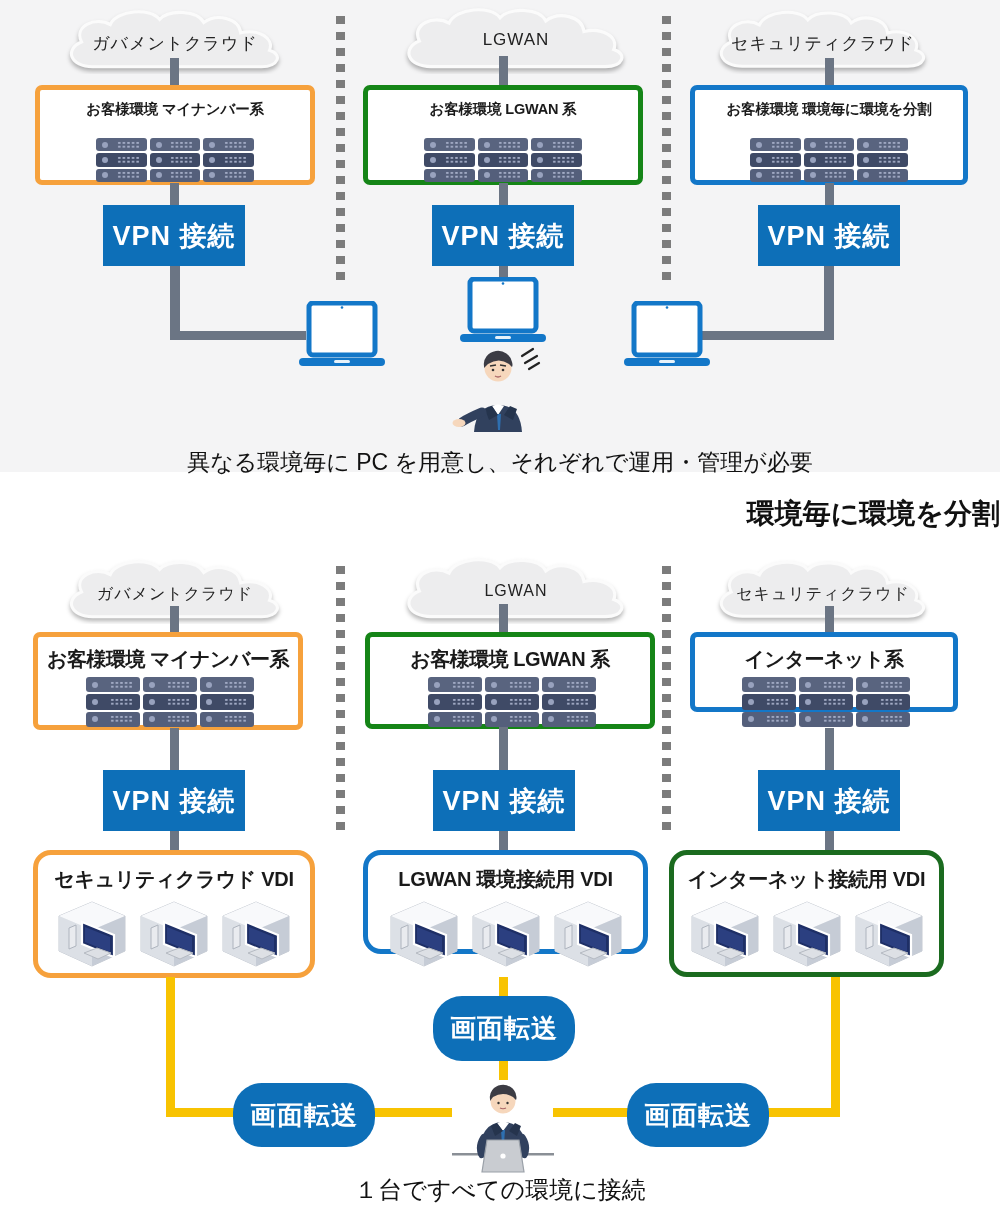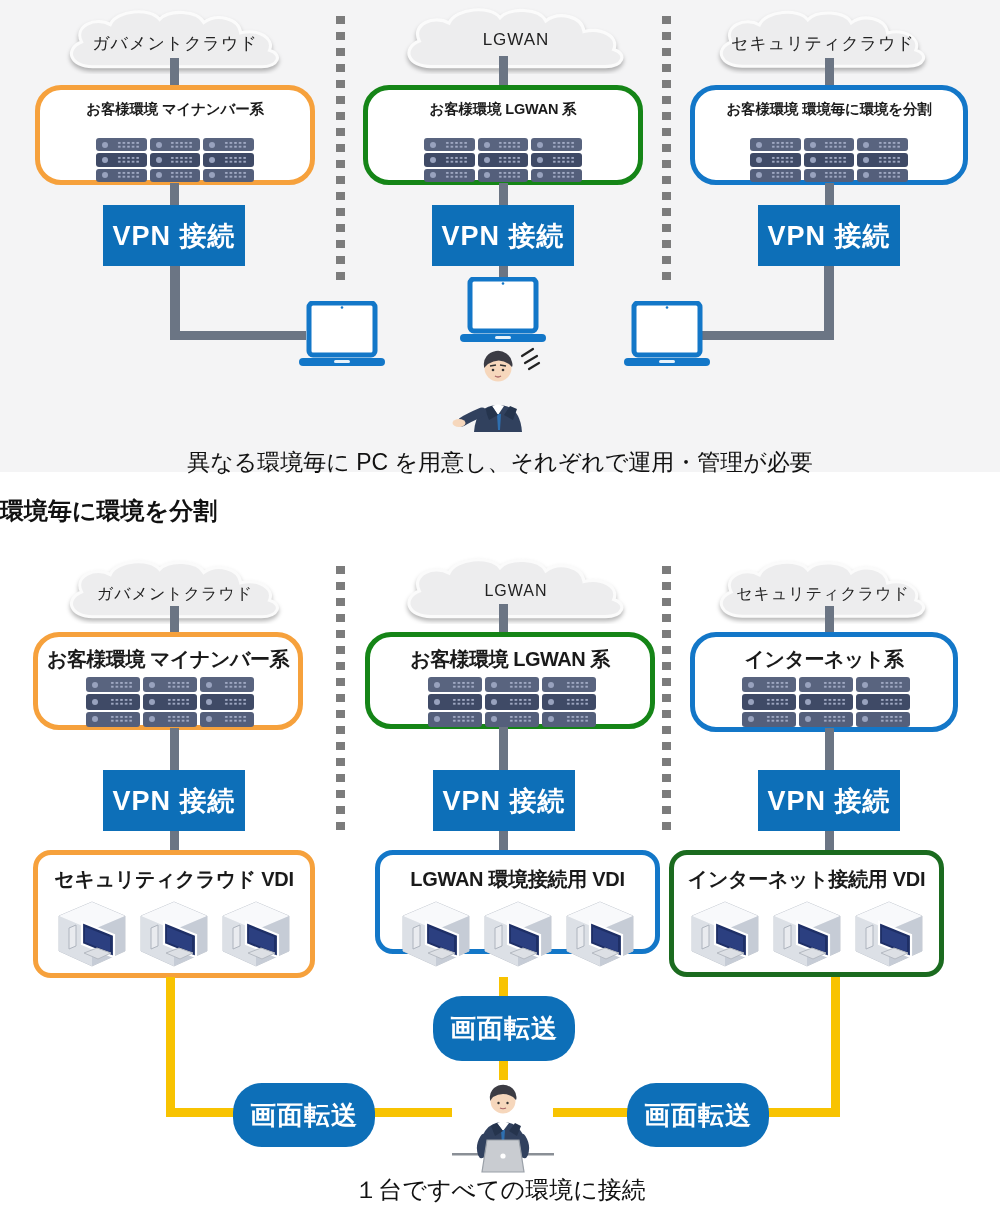--- a/index.html
+++ b/index.html
@@ -8,21 +8,21 @@
   .abs{position:absolute;}
   
   .gline{position:absolute;background:#6B7584;}
   .divider{position:absolute;width:9px;
            background-image:repeating-linear-gradient(to bottom,#7C7C7C 0 8px,transparent 8px 16px);}
   
   .bluebox{position:absolute;display:flex;align-items:center;justify-content:center;
            color:#fff;font-weight:bold;font-size:27px;letter-spacing:1px;}
   .bluebox.sm{font-size:26px;border-radius:29px;}
   
-  .envbox{position:absolute;background:#fff;border:5px solid #999;border-radius:26px;box-sizing:border-box;}
+  .envbox{position:absolute;background:#fff;border:5px solid #999;border-radius:7px;box-sizing:border-box;}
   .envbox .ttl{width:100%;text-align:center;font-weight:bold;}
   .ttl-sm{font-size:14.5px;padding-top:10px;letter-spacing:-0.2px;}
   .ttl-lg{font-size:20px;padding-top:9px;letter-spacing:-0.5px;}
   
   .srv-grid{position:absolute;display:grid;grid-template-columns:repeat(3,1fr);gap:2px 3px;}
   .srv{border-radius:3px;position:relative;}
   .srv::before{content:"";position:absolute;left:6px;top:50%;transform:translateY(-50%);
                width:6px;height:6px;border-radius:50%;background:#98A2BE;}
   .srv::after{content:"";position:absolute;right:7px;top:50%;transform:translateY(-50%);
               width:23px;height:8px;
@@ -31,21 +31,21 @@
   .srv:nth-child(-n+3){background:#59647F;}
   .srv:nth-child(n+4):nth-child(-n+6){background:#3F4A66;}
   .srv:nth-child(n+7){background:#545F7B;}
   
   .cloud{position:absolute;}
   .cloud .lbl{position:absolute;left:0;top:24px;width:100%;text-align:center;
               font-size:17px;color:#222;letter-spacing:1px;}
   .cloud.small .lbl{font-size:16px;top:26px;}
   
   .caption{position:absolute;left:0;width:1000px;text-align:center;font-size:23px;color:#111;}
-  .h-title{position:absolute;left:0;width:1000px;text-align:left;font-size:24px;font-weight:bold;color:#111;}
+  .h-title{position:absolute;left:0;width:1000px;text-align:right;font-size:28px;font-weight:bold;color:#111;}
   .vdibox{position:absolute;background:#fff;border:5px solid #999;border-radius:18px;box-sizing:border-box;}
   .vdibox .ttl{width:100%;text-align:center;font-weight:bold;font-size:20px;letter-spacing:-0.3px;padding-top:11px;}
   .cubes{position:absolute;left:0;width:100%;display:flex;justify-content:center;gap:10px;}
 </style>
 </head>
 <body>
 
 <svg width="0" height="0" style="position:absolute" aria-hidden="true">
   <defs>
     <symbol id="sym-cloud" viewBox="0 0 220 64">
@@ -242,21 +242,21 @@
         <i class="srv"></i>
         <i class="srv"></i>
         <i class="srv"></i>
         <i class="srv"></i>
         <i class="srv"></i>
         <i class="srv"></i>
         <i class="srv"></i>
         <i class="srv"></i>
     </div>
   </div>
-  <div class="envbox" style="left: 690px; top: 632px; width: 268px; height: 100px; border-color: rgb(19, 119, 200); font-family: Liberation Mono, monospace;">
+  <div class="envbox" style="left: 690px; top: 632px; width: 268px; height: 80px; border-color: rgb(19, 119, 200); font-family: Liberation Mono, monospace;">
     <div class="ttl ttl-lg">インターネット系</div>
     <div class="srv-grid" style="left:47px;top:40px;width:168px;height:50px;">
       <i class="srv"></i>
         <i class="srv"></i>
         <i class="srv"></i>
         <i class="srv"></i>
         <i class="srv"></i>
         <i class="srv"></i>
         <i class="srv"></i>
         <i class="srv"></i>
@@ -289,21 +289,21 @@
           <use href="#sym-vdi"></use>
         </svg>
       <svg width="72" height="66">
           <use href="#sym-vdi"></use>
         </svg>
       <svg width="72" height="66">
           <use href="#sym-vdi"></use>
         </svg>
     </div>
   </div>
-  <div class="vdibox" style="left: 375px; top: 850px; width: 285px; height: 104px; border-color: rgb(19, 119, 200);">
+  <div class="vdibox" style="left: 363px; top: 850px; width: 285px; height: 104px; border-color: rgb(19, 119, 200);">
     <div class="ttl">LGWAN 環境接続用 VDI</div>
     <div class="cubes" style="top:46px;">
       <svg width="72" height="66">
           <use href="#sym-vdi"></use>
         </svg>
       <svg width="72" height="66">
           <use href="#sym-vdi"></use>
         </svg>
       <svg width="72" height="66">
           <use href="#sym-vdi"></use>

